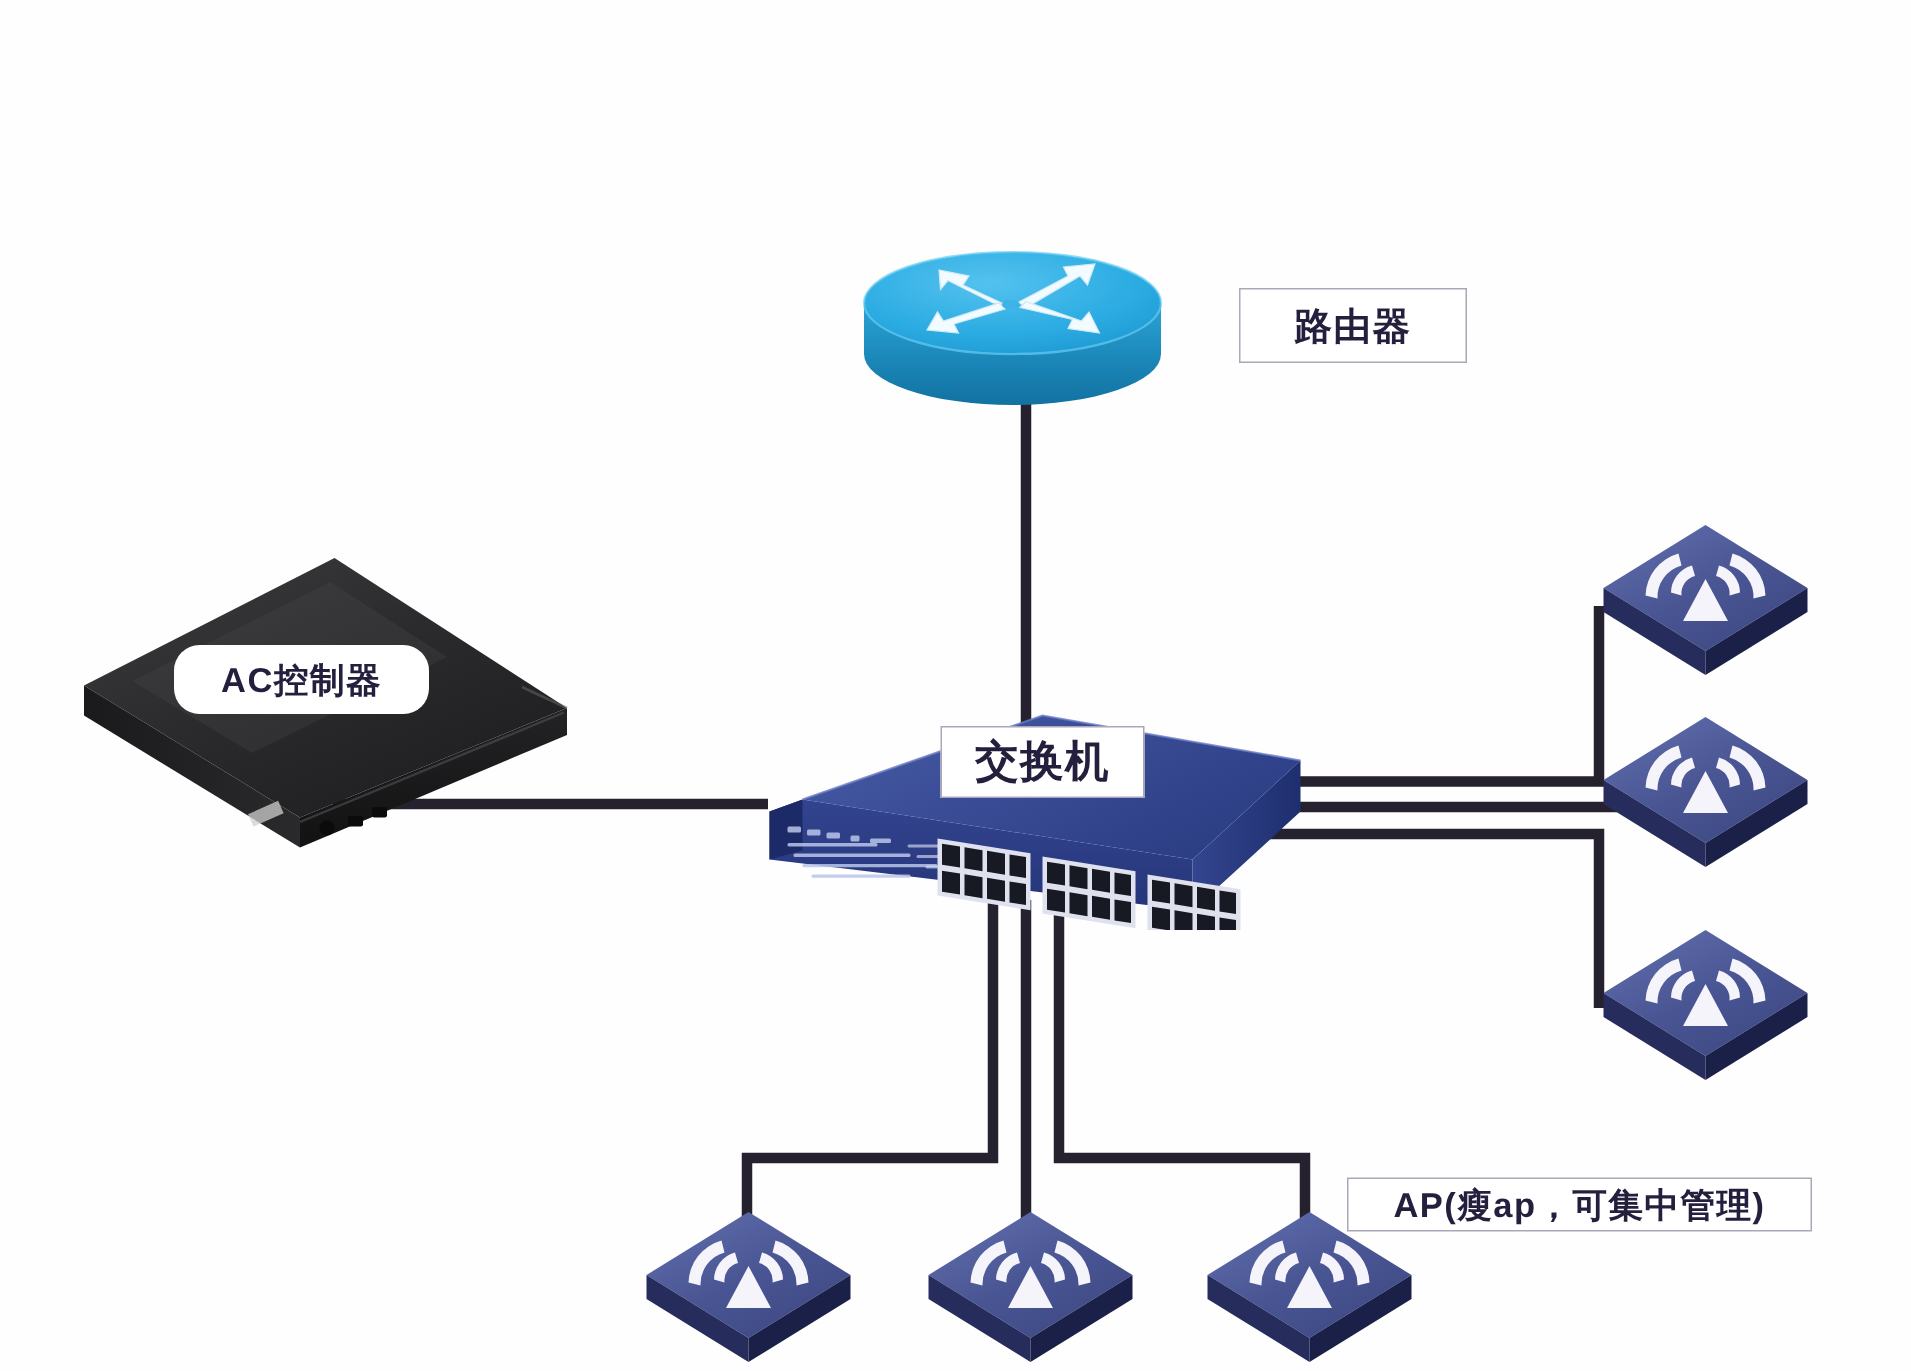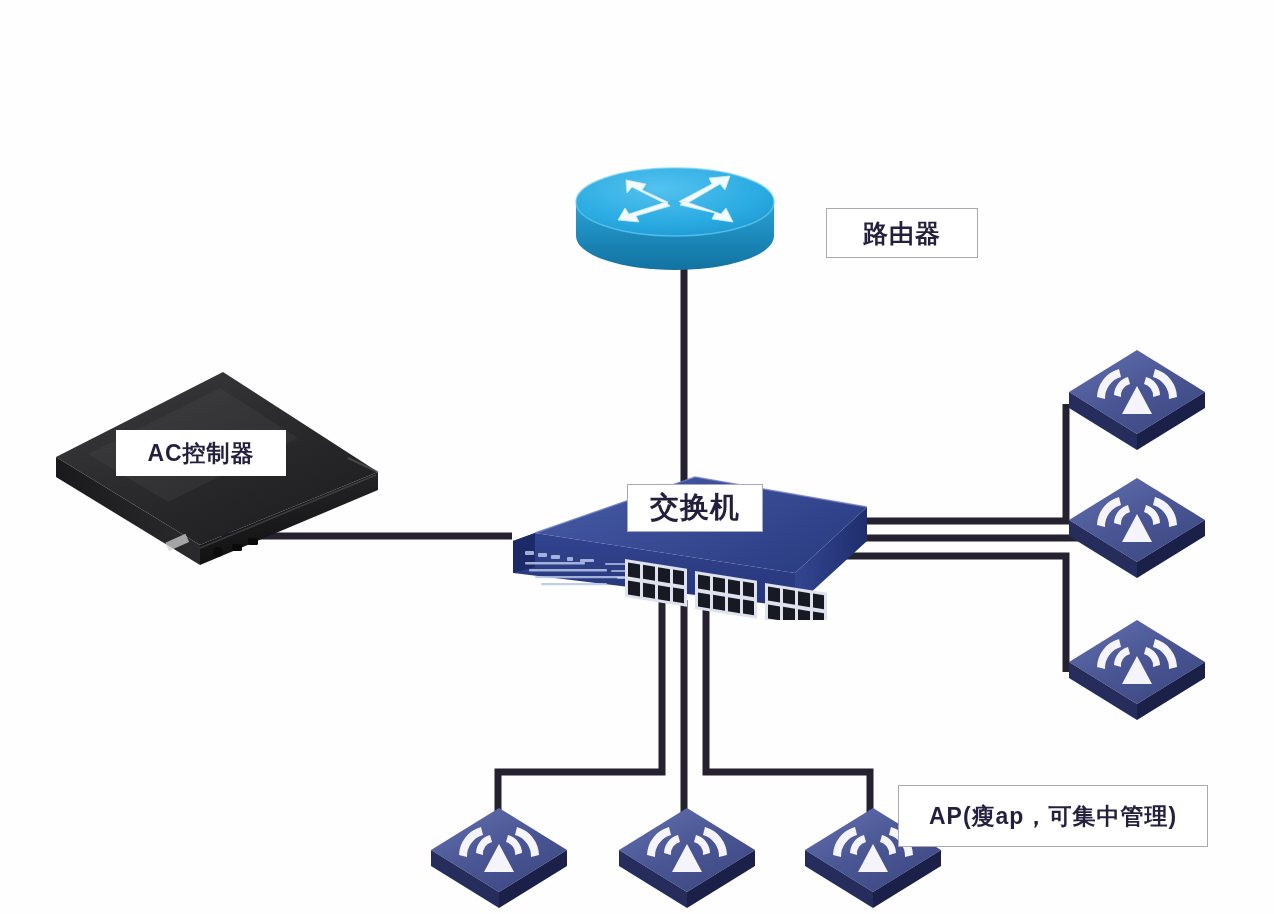--- a/index.html
+++ b/index.html
@@ -60,24 +60,24 @@
   
   .ap-node { width: 150px; height: 112px; }
   #ap-r1 { left: 1062px; top: 342px; }
   #ap-r2 { left: 1062px; top: 470px; }
   #ap-r3 { left: 1062px; top: 612px; }
   #ap-b1 { left: 424px; top: 800px; }
   #ap-b2 { left: 612px; top: 800px; }
   #ap-b3 { left: 798px; top: 800px; }
 
   
-  #label-router  { left: 826px; top: 192px; width: 152px; height: 50px; font-size: 25px; margin-top: 16px; }
+  #label-router  { left: 826px; top: 192px; width: 152px; height: 50px; font-size: 25px; }
   #label-switch  { left: 627px; top: 484px; width: 136px; height: 48px; font-size: 29px; }
-  #label-ac      { left: 116px; top: 430px; width: 170px; height: 46px; font-size: 23px; }
-  #label-ap      { left: 898px; top: 785px; width: 310px; height: 62px; font-size: 23px; }
+  #label-ac      { left: 116px; top: 430px; width: 170px; height: 46px; font-size: 23px; border-radius: 17px; }
+  #label-ap      { left: 898px; top: 785px; width: 310px; height: 36px; font-size: 23px; }
 </style>
 </head>
 <body>
 
 <div id="diagram-root">
 
   <svg id="wire-layer" viewBox="0 0 1274 914" xmlns="http://www.w3.org/2000/svg">
     <g fill="none" stroke="#25212e" stroke-width="7" stroke-linecap="butt" stroke-linejoin="miter">
 
       <path d="M684,268 L684,487"></path>

